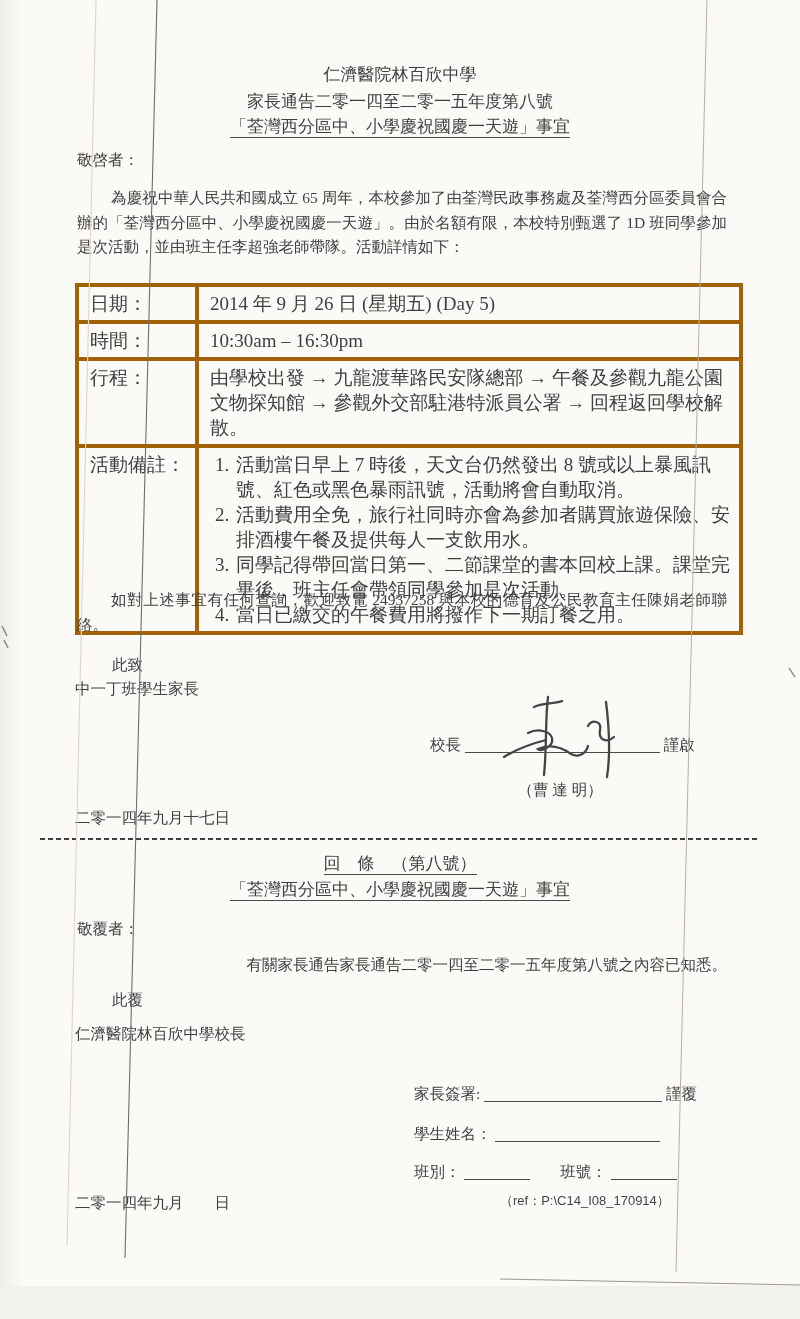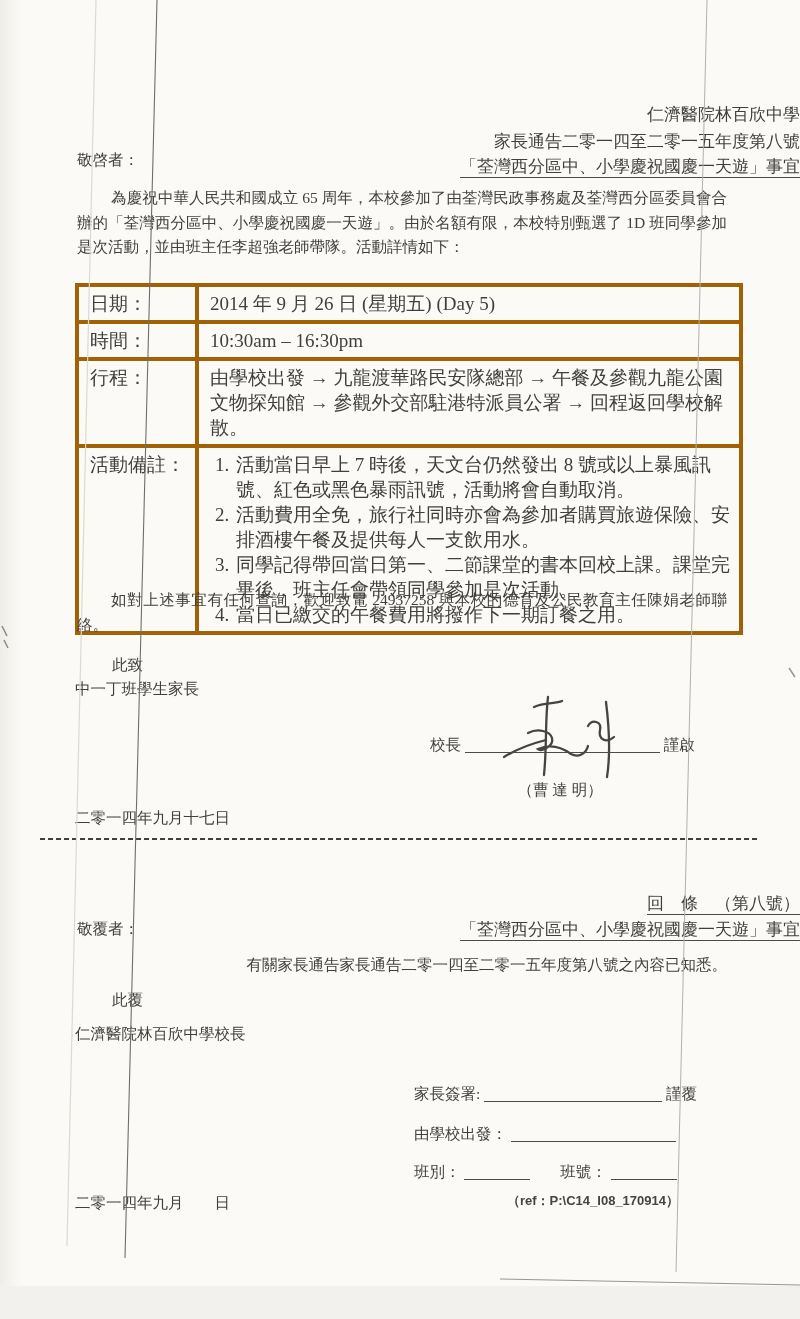--- a/index.html
+++ b/index.html
@@ -17,21 +17,21 @@
   .page::before{
     content:"";position:absolute;left:0;top:0;width:22px;height:100%;
     background:linear-gradient(to right,#efede8,rgba(251,250,247,0));
     pointer-events:none;
   }
   .page::after{
     content:"";position:absolute;left:0;top:1286px;width:100%;height:33px;
     background:#f3f1ed;pointer-events:none;
   }
   .abs{position:absolute;}
-  .center{left:0;width:100%;text-align:right;margin-top:40px;}
+  .center{left:0;width:100%;text-align:center;}
   .hline{font-size:17px;line-height:26px;}
   .uline{border-bottom:1px solid #4a4a48;padding-bottom:1px;}
   .body-text{font-size:15.5px;line-height:24.5px;}
   .indent{text-indent:2.2em;text-align:right;}
   .just{text-align:justify;}
 
   table.details{border-collapse:collapse;table-layout:fixed;}
   table.details td{
     border:4px solid #a16207;
     vertical-align:top;
@@ -133,33 +133,33 @@
   <div class="abs body-text indent" style="top:953px;left:77px;width:650px;">有關家長通告家長通告二零一四至二零一五年度第八號之內容已知悉。</div>
   <div class="abs body-text" style="top:988px;left:112px;">此覆</div>
   <div class="abs body-text" style="top:1022px;left:75px;">仁濟醫院林百欣中學校長</div>
 
   <div class="abs body-text" style="top:1082px;left:414px;">
     <span>家長簽署:</span>
     <span class="blank w185"></span>
     <span>謹覆</span>
   </div>
   <div class="abs body-text" style="top:1122px;left:414px;">
-    <span>由學校出發：</span>
+    <span>學生姓名：</span>
     <span class="blank w170"></span>
   </div>
   <div class="abs body-text" style="top:1160px;left:414px;">
     <span>班別：</span>
     <span class="blank w68"></span>
     <span style="display:inline-block;width:22px;"></span>
     <span>班號：</span>
     <span class="blank w68"></span>
   </div>
 
   <div class="abs body-text" style="top:1191px;left:75px;">二零一四年九月　　日</div>
-  <div class="abs ref-text" style="top:1192px;left:500px;width:186px;text-align:center;font-weight:bold;">（ref：P:\C14_I08_170914）</div>
+  <div class="abs ref-text" style="top:1192px;left:500px;width:186px;text-align:left;">（ref：P:\C14_I08_170914）</div>
 
   <svg class="artifacts" width="800" height="1319" viewBox="0 0 800 1319">
     <line x1="96" y1="0" x2="67" y2="1246" stroke="#ddd9d2" stroke-width="1.2"></line>
     <line x1="157" y1="0" x2="125" y2="1258" stroke="#6f6e6b" stroke-width="1.1"></line>
     <line x1="707" y1="0" x2="676" y2="1272" stroke="#b3b0aa" stroke-width="1"></line>
     <line x1="500" y1="1279" x2="800" y2="1285" stroke="#99968f" stroke-width="1"></line>
     <path d="M2,626 l5,10 M4,640 l4,8" stroke="#8a8885" stroke-width="1.5" fill="none"></path>
     <path d="M789,668 l6,9" stroke="#9a9792" stroke-width="1.5" fill="none"></path>
   </svg>
 

